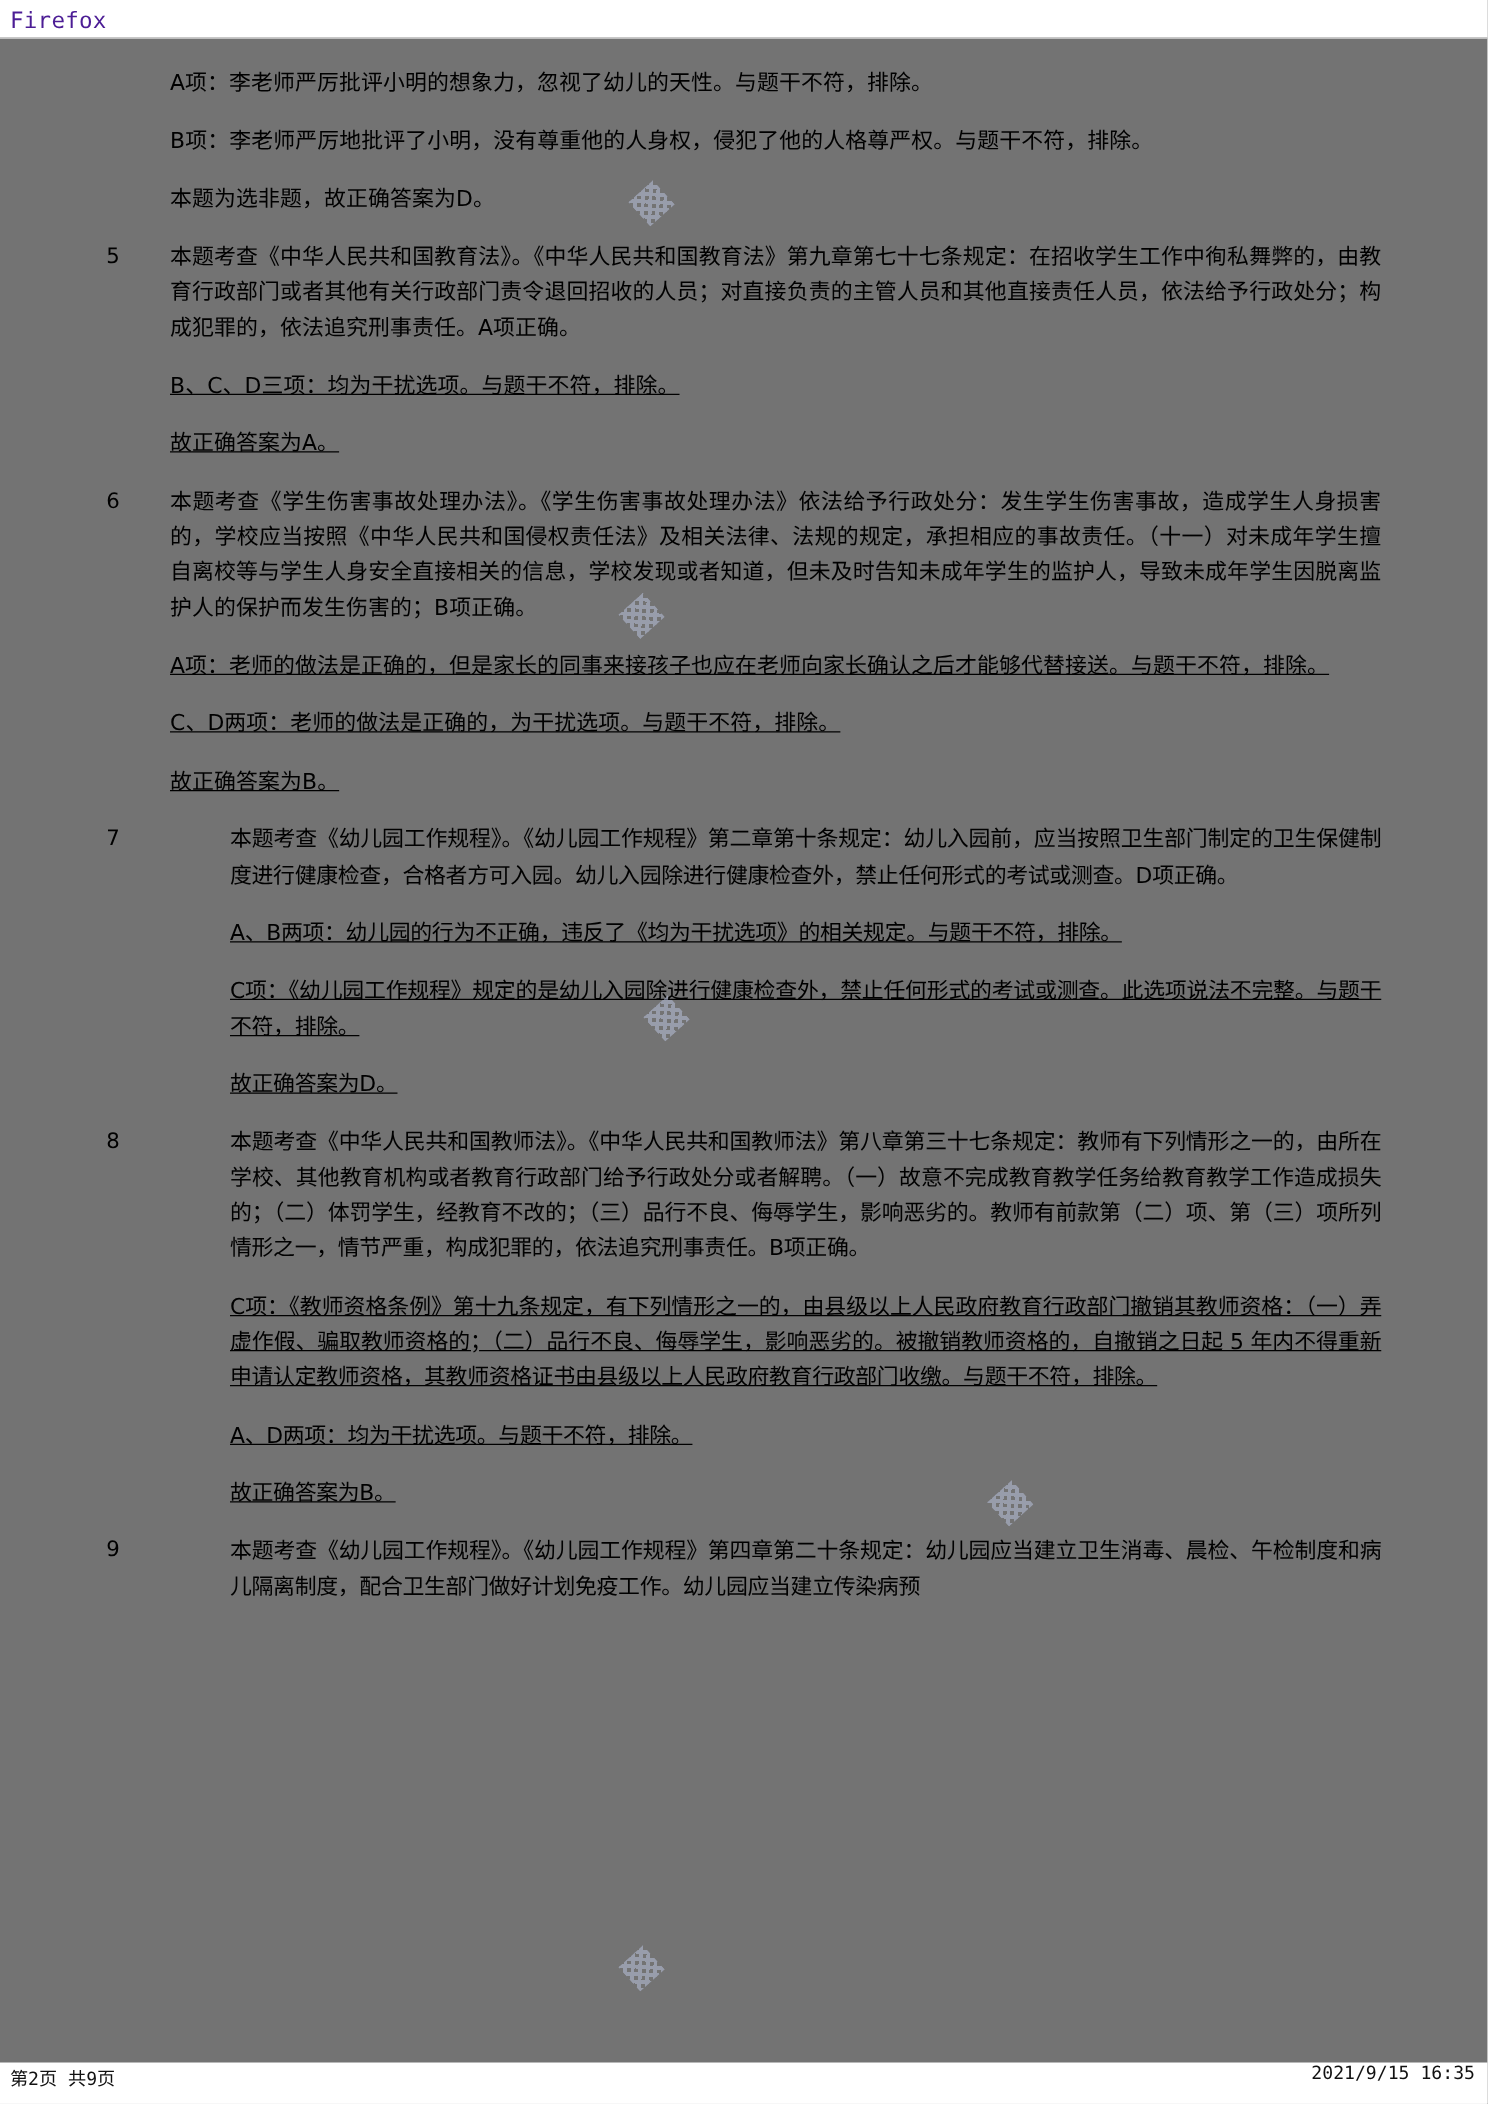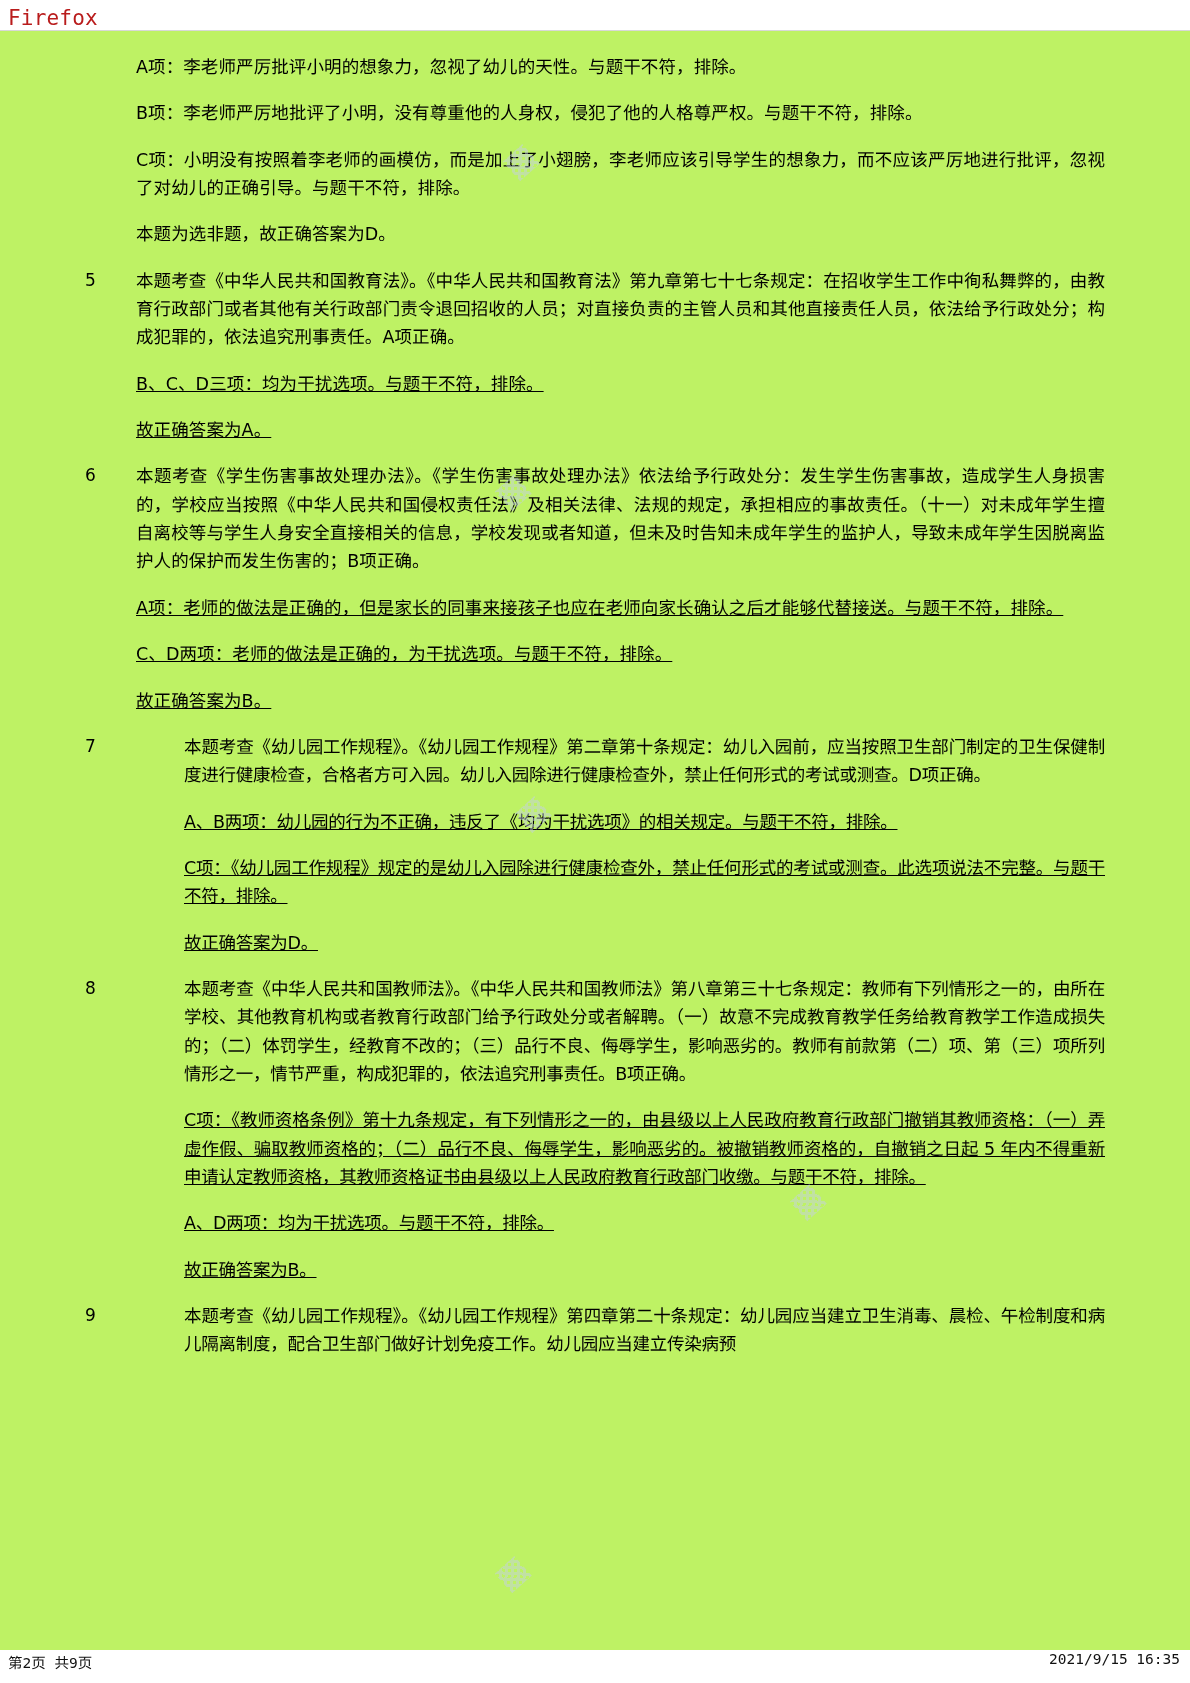--- a/index.html
+++ b/index.html
@@ -17,34 +17,34 @@
     color: #000000;
     overflow: hidden;
   }
 
   
   .browser-label {
     position: absolute;
     top: 8px;
     left: 8px;
     font-family: "DejaVu Sans Mono", "Liberation Mono", monospace;
-    font-size: 21px;
-    color: #b91c1c;
+    font-size: 18px;
+    color: #4c1d95;
     letter-spacing: 0.2px;
     line-height: 1;
   }
 
   
   .page-sheet {
     position: absolute;
     top: 30px;
     left: 0;
     width: 1190px;
     height: 1620px;
-    background: #bef264;
+    background: #737373;
     border-top: 1px solid #d8d8d8;
   }
 
   
   .doc-body {
     position: absolute;
     top: 22px;
     left: 85px;
     width: 1020px;
   }
@@ -153,24 +153,20 @@
     <div class="para para-flush">
       <div class="num-col"></div>
       <div class="text-col">A项：李老师严厉批评小明的想象力，忽视了幼儿的天性。与题干不符，排除。</div>
     </div>
 
     <div class="para para-flush">
       <div class="num-col"></div>
       <div class="text-col">B项：李老师严厉地批评了小明，没有尊重他的人身权，侵犯了他的人格尊严权。与题干不符，排除。</div>
     </div>
 
-    <div class="para para-flush">
-      <div class="num-col"></div>
-      <div class="text-col">C项：小明没有按照着李老师的画模仿，而是加上了小翅膀，李老师应该引导学生的想象力，而不应该严厉地进行批评，忽视了对幼儿的正确引导。与题干不符，排除。</div>
-    </div>
 
     <div class="para para-flush">
       <div class="num-col"></div>
       <div class="text-col">本题为选非题，故正确答案为D。</div>
     </div>
 
     <div class="para">
       <div class="num-col">5</div>
       <div class="text-col">本题考查《中华人民共和国教育法》。《中华人民共和国教育法》第九章第七十七条规定：在招收学生工作中徇私舞弊的，由教育行政部门或者其他有关行政部门责令退回招收的人员；对直接负责的主管人员和其他直接责任人员，依法给予行政处分；构成犯罪的，依法追究刑事责任。A项正确。</div>
     </div>

